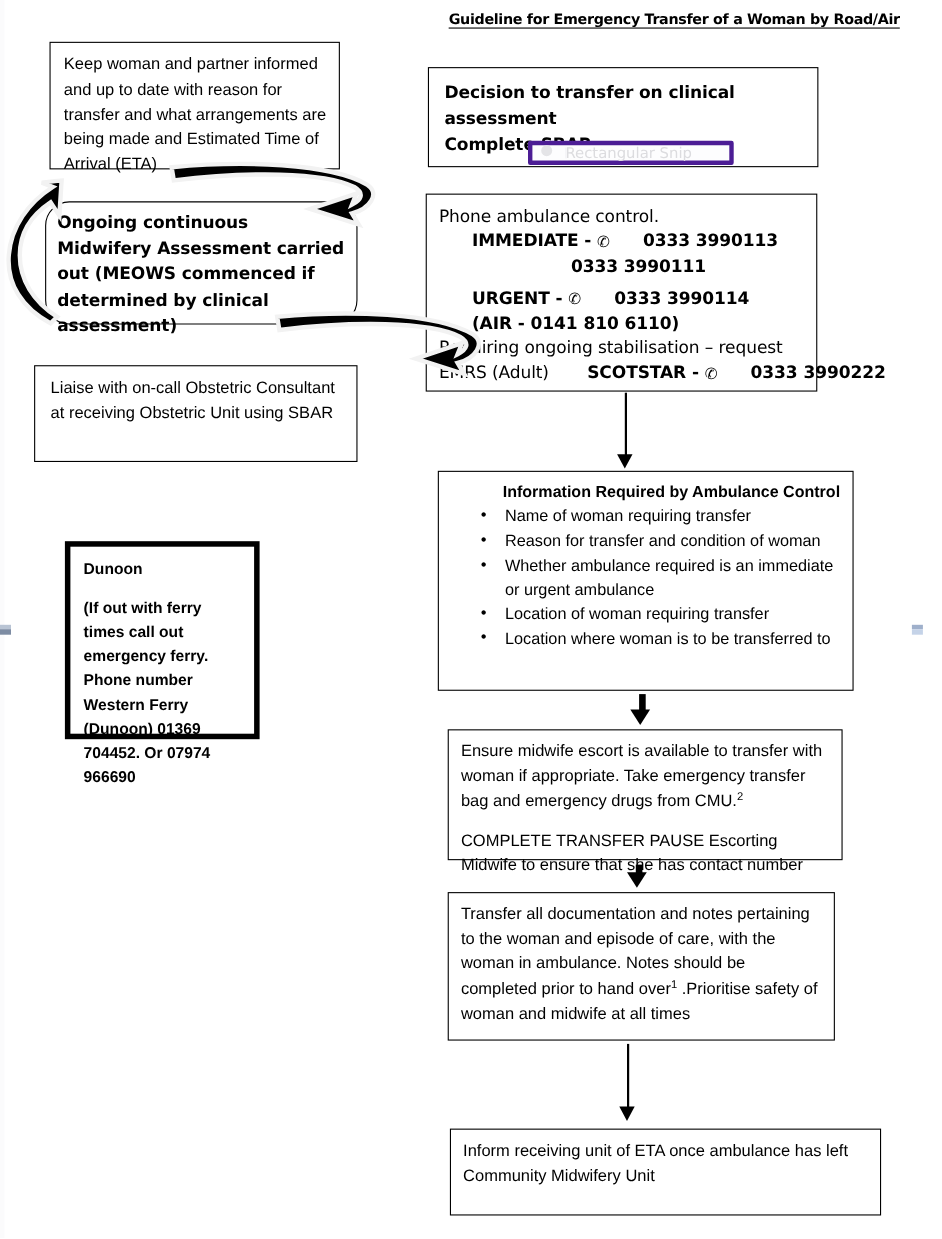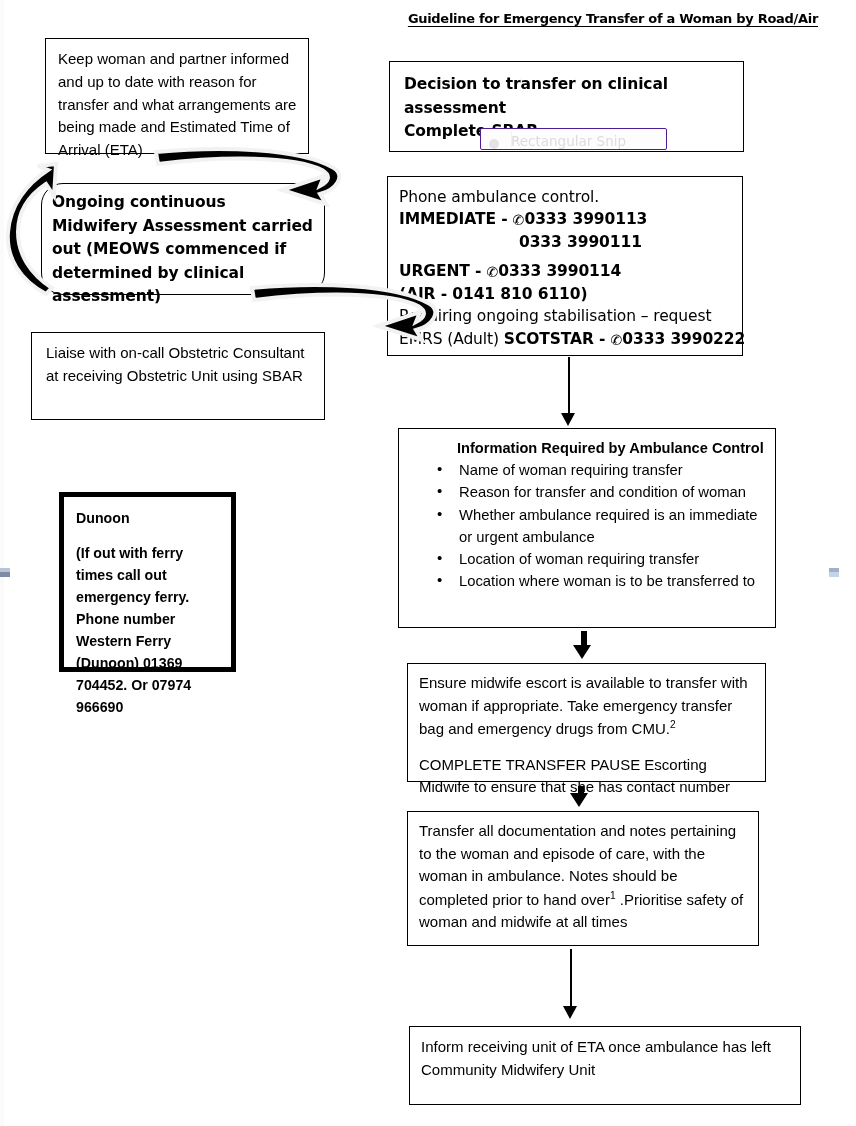--- a/index.html
+++ b/index.html
@@ -126,21 +126,21 @@
   }
   ul.bullets li::before {
     content: "\2022";
     position: absolute;
     left: -22px;
     top: -1px;
     font-size: 15px;
   }
 
   .phone-line { white-space: nowrap; }
-  .b { font-weight: bold; }
+  .b { font-weight: bold; margin-left: 30px; }
   .indent-num { padding-left: 120px; font-weight: bold; }
   .tel-glyph {
     display: inline-block;
     font-family: "DejaVu Sans", sans-serif;
     font-weight: normal;
     font-size: 14px;
     transform: translateY(0.5px);
   }
   sup { font-size: 0.68em; }
   .gap { display: block; height: 13px; }
@@ -183,26 +183,26 @@
   #curve-top    { left: 150px; top: 146px; width: 200px; height: 62px; }
   #curve-bottom { left: 246px; top: 282px; width: 200px; height: 62px; }
   #curve-left   { left: 2px;  top: 162px; width: 58px;  height: 140px; }
 
   
   #snip-overlay {
     position: absolute;
     left: 480px; top: 128px;
     width: 187px; height: 22px;
     display: flex;
-    align-items: flex-end;
+    align-items: flex-start;
     gap: 12px;
     font-family: "DejaVu Sans", sans-serif;
     font-size: 13.5px;
     color: #dcdcdf;
-    border: 1px solid #4c1d95;
+    border: 4px solid #4c1d95;
     border-radius: 2px;
     background: #fdfdfe;
     padding-left: 8px;
     box-sizing: border-box;
   }
   #snip-overlay .snip-dot {
     width: 10px; height: 10px;
     border-radius: 50%;
     background: #e4e4e7;
     flex: 0 0 auto;

